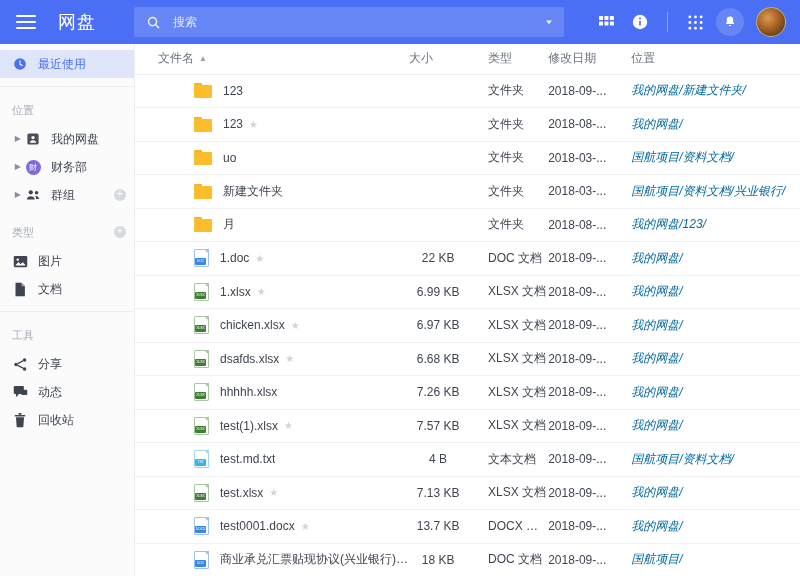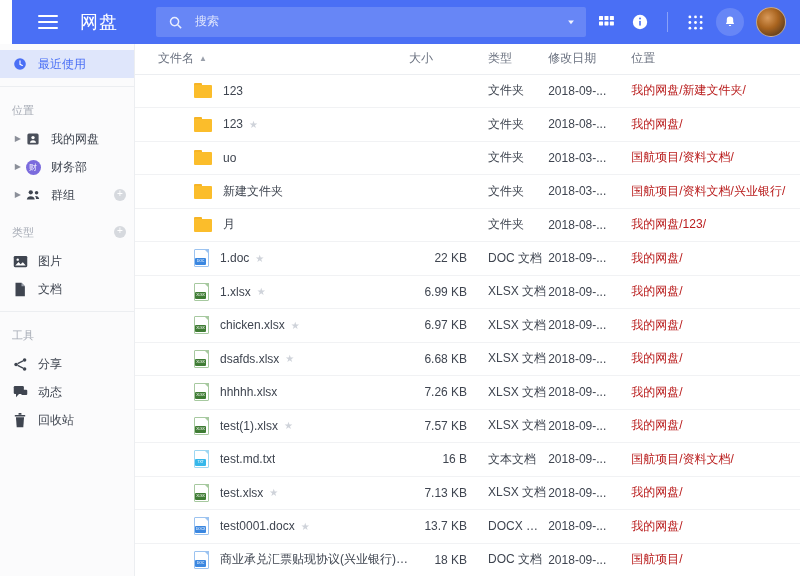--- a/index.html
+++ b/index.html
@@ -9,23 +9,22 @@
     background: #ffffff;
     overflow: hidden;
   }
 
   
   .header {
     height: 44px;
     background: #4a6ff5;
     display: flex;
     align-items: center;
-    padding: 0 14px 0 26px;
+    padding: 0 14px 0 16px;
     position: relative;
-    margin-left: 12px;
   }
   .hamburger {
     width: 20px; height: 14px;
     display: flex; flex-direction: column; justify-content: space-between;
     cursor: pointer;
     margin-right: 22px;
   }
   .hamburger span { display:block; height: 2px; background: #fff; border-radius: 1px; }
   .app-title {
     color: #fff; font-size: 18px; letter-spacing: 1px;
@@ -36,21 +35,21 @@
     background: rgba(255,255,255,0.16);
     border-radius: 2px;
     display: flex; align-items: center;
     padding: 0 8px 0 12px;
     position: relative;
   }
   .search-icon { width: 15px; height: 15px; flex: 0 0 auto; opacity: .85; }
   .search-input {
     flex: 1; background: transparent; border: none; outline: none;
     color: #ffffff; font-size: 12px; padding-left: 12px;
-    font-family: Liberation Mono, monospace;
+    font-family: Liberation Serif, serif;
   }
   .search-input::placeholder { color: rgba(255,255,255,0.78); }
   .search-caret { width: 14px; height: 14px; opacity: .9; cursor: pointer; }
   .header-right {
     margin-left: auto; display: flex; align-items: center; gap: 0;
   }
   .hicon {
     width: 34px; height: 34px; display: flex; align-items: center; justify-content: center;
     cursor: pointer; color: #fff;
   }
@@ -132,27 +131,27 @@
     border-bottom: 1px solid #eceef1;
     vertical-align: middle;
   }
   table.files td {
     font-size: 12px; color: #3f4550; height: 33.5px;
     padding: 0; border-bottom: 1px solid #f1f2f4;
     vertical-align: middle;
     white-space: nowrap; overflow: hidden; text-overflow: ellipsis;
   }
   .c-name  { width: 270px; padding-left: 23px !important; }
-  .c-size  { width: 65px; text-align: right; padding-right: 8px !important; }
+  .c-size  { width: 65px; text-align: center; padding-right: 8px !important; }
   .c-type  { width: 72px; padding-left: 13px !important; }
   .c-date  { width: 72px; padding-left: 0px !important; }
   .c-loc   { width: 176px; padding-left: 10px !important; }
   th.c-size { text-align: left; padding-left: 0 !important; padding-right: 0 !important; margin-top: 40px; }
   .sort-caret { display: inline-block; margin-left: 5px; color: #9aa0ab; font-size: 8px; vertical-align: 1px; }
-  .loc-link { color: #b91c1c; cursor: pointer; }
+  .loc-link { color: #0369a1; cursor: pointer; font-style: italic; }
   .name-cell { display: flex; align-items: center; margin-left: 36px; }
   .fname { margin-left: 11px; overflow: hidden; text-overflow: ellipsis; white-space: nowrap; }
   .star { margin-left: 6px; color: #cfd3da; font-size: 10px; flex: 0 0 auto; cursor: pointer; }
 
   
   .folder-ico { width: 18px; height: 15px; flex: 0 0 18px; position: relative; }
   .folder-ico::before {
     content:""; position:absolute; left:0; top:0; width:8px; height:3px;
     background:#f6b426; border-radius:1px 1px 0 0;
   }
@@ -545,21 +544,21 @@
           <tr>
             <td class="c-name">
               <div class="name-cell">
                 <span class="file-ico txt">
                   <span class="fold"></span>
                   <span class="badge">TXT</span>
                 </span>
                 <span class="fname">test.md.txt</span>
               </div>
             </td>
-            <td class="c-size">16 B</td>
+            <td class="c-size">4 B</td>
             <td class="c-type">文本文档</td>
             <td class="c-date">2018-09-...</td>
             <td class="c-loc"><span class="loc-link">国航项目/资料文档/</span></td>
           </tr>
           <tr>
             <td class="c-name">
               <div class="name-cell">
                 <span class="file-ico xlsx">
                   <span class="fold"></span>
                   <span class="badge">XLSX</span>

